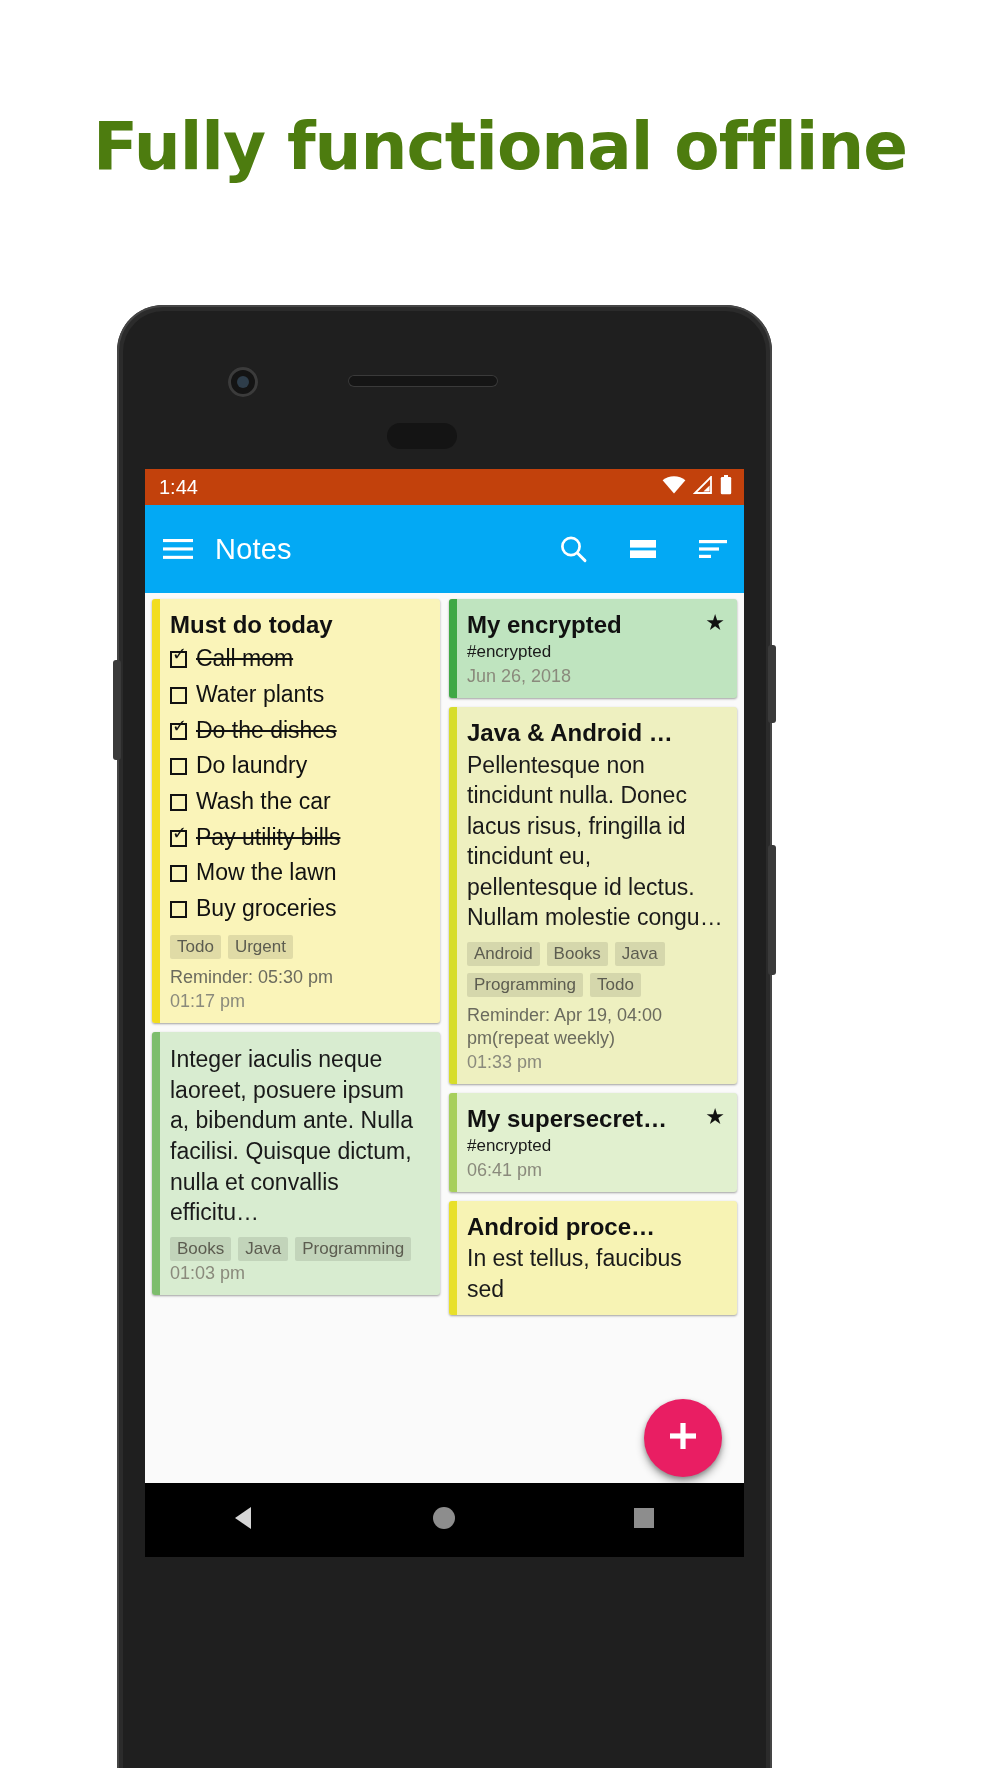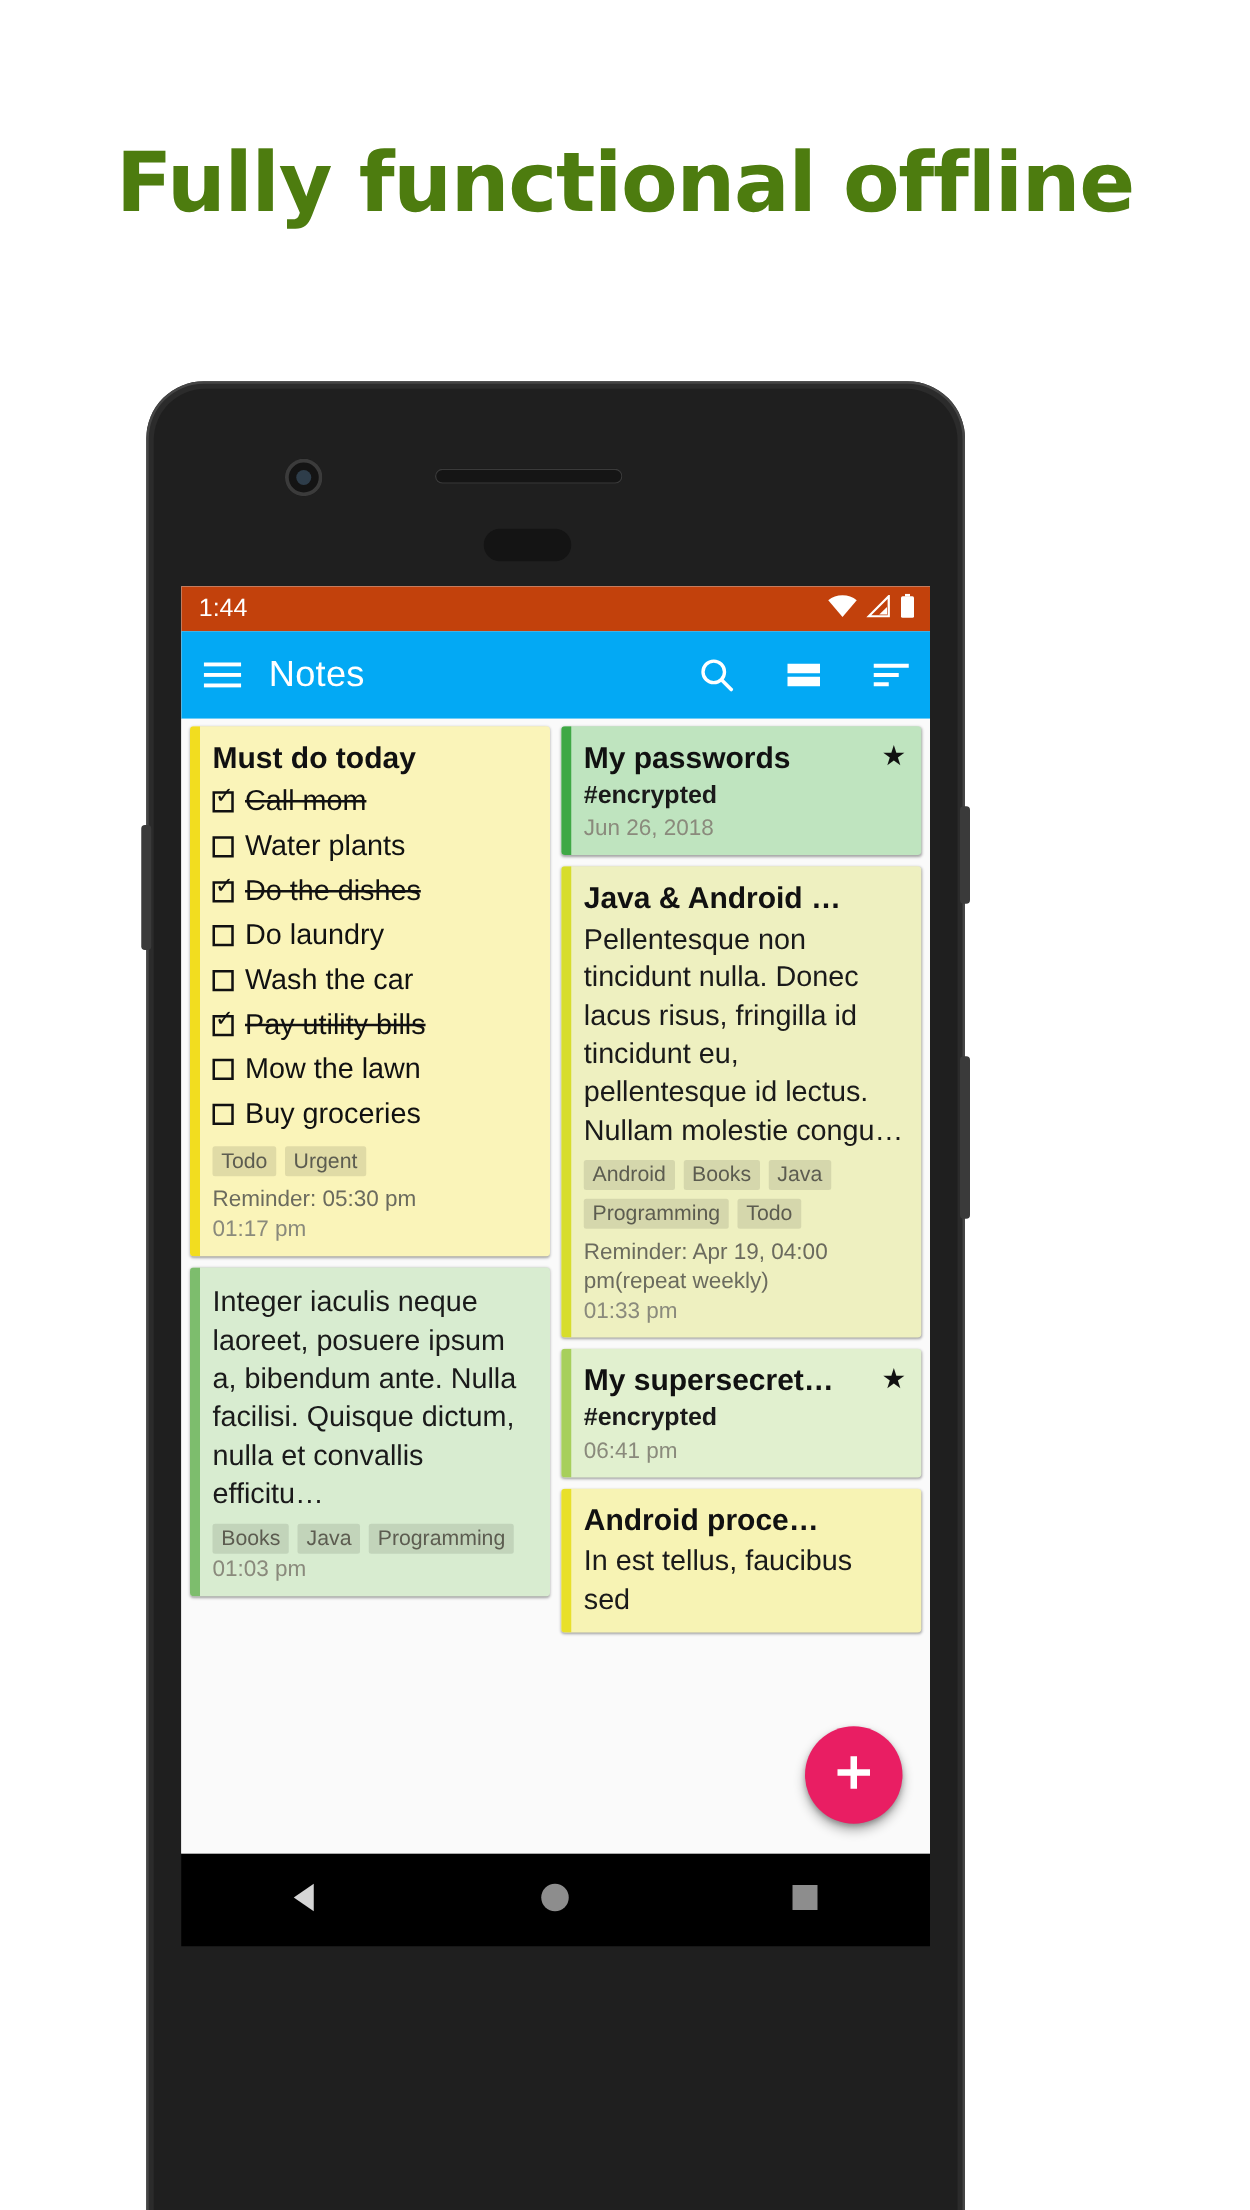--- a/index.html
+++ b/index.html
@@ -86,21 +86,21 @@
     background: #c2410c;
     display: flex; align-items: center;
     padding: 0 12px 0 14px;
     color: #ffffff;
   }
   #status-time { font-size: 20px; font-weight: normal; }
   #status-icons { margin-left: auto; display: flex; align-items: center; gap: 7px; }
 
   
   #app-bar {
-    height: 70px;
+    height: 88px;
     background: #03a9f4;
     display: flex; align-items: center;
     padding: 0 16px 0 18px;
     color: #ffffff;
   }
   #app-title {
     font-size: 29px; margin-left: 22px; letter-spacing: .2px;
   }
   #app-actions { margin-left: auto; display: flex; align-items: center; gap: 40px; }
 
@@ -130,21 +130,21 @@
   .note-title {
     font-size: 24px; font-weight: bold; color: #111;
     line-height: 1.18; margin-bottom: 2px;
     white-space: nowrap; overflow: hidden;
   }
   .note-title-row { display: flex; align-items: flex-start; }
   .note-title-row .note-title { flex: 1; min-width: 0; }
   .star { font-size: 22px; color: #111; line-height: 1.1; margin-left: 6px; }
 
   .note-body { font-size: 23px; color: #1a1a1a; line-height: 1.33; }
-  .note-sub  { font-size: 20px; color: #1a1a1a; line-height: 1.35; font-weight: bold; }
+  .note-sub  { font-size: 17px; color: #1a1a1a; line-height: 1.35; }
 
   
   .check-item {
     display: flex; align-items: baseline; gap: 9px;
     font-size: 23px; color: #111; line-height: 1.55;
   }
   .box {
     display: inline-block; width: 17px; height: 17px;
     border: 2px solid #111; flex: 0 0 auto;
     position: relative; transform: translateY(2px);
@@ -323,21 +323,21 @@
             </div>
             <div class="date-line">01:03 pm</div>
           </div>
         </div>
 
         <div class="column">
 
           <div class="note-card" style="background:#bfe4bf;">
             <div class="accent" style="background:#3fa845;"></div>
             <div class="note-title-row">
-              <div class="note-title">My passwords</div>
+              <div class="note-title">My encrypted</div>
               <span class="star">★</span>
             </div>
             <div class="note-sub">#encrypted</div>
             <div class="date-line">Jun 26, 2018</div>
           </div>
 
           <div class="note-card" style="background:#eef0c0;">
             <div class="accent" style="background:#d7dd2c;"></div>
             <div class="note-title-row">
               <div class="note-title">Java &amp; Android …</div>

